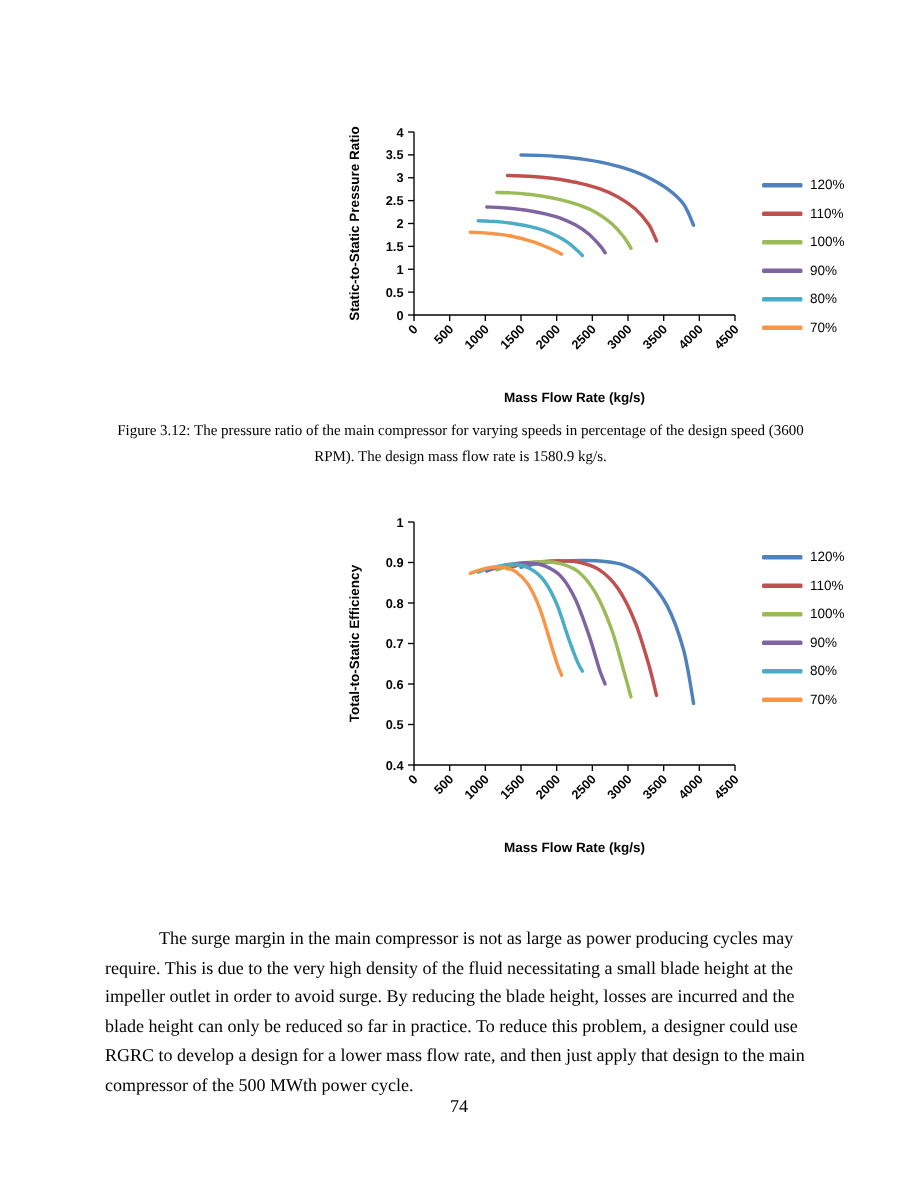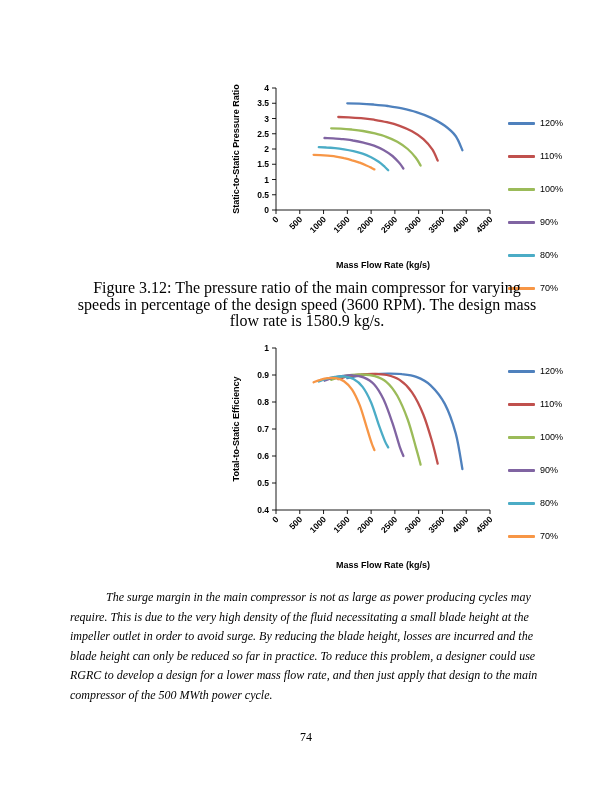--- a/index.html
+++ b/index.html
@@ -1,32 +1,32 @@
 <!DOCTYPE html>
 <html><head>
 <meta charset="utf-8">
 <style>
   html,body{margin:0;padding:0;background:#e8e8e8;}
   .page{position:relative;width:612px;height:792px;margin:0 auto;background:#ffffff;
         font-family:"Liberation Serif",serif;color:#000;overflow:hidden;}
   .figure{position:absolute;display:flex;align-items:flex-start;gap:10px;}
   .figure-1{top:62px;left:190px;}
   .figure-2{top:322px;left:190px;}
-  .legend{display:flex;flex-direction:column;gap:23px;
+  .legend{display:flex;flex-direction:column;gap:9px;
           font-family:"Liberation Sans",sans-serif;font-size:9px;}
   .figure-1 .legend{margin-top:40px;}
   .figure-2 .legend{margin-top:28px;}
   .legend-item{display:flex;align-items:center;gap:5px;white-space:nowrap;}
   .legend-line{display:inline-block;width:27px;height:3px;border-radius:1px;}
   .caption{position:absolute;left:70px;width:474px;text-align:center;
-           font-size:16px;line-height:16.5px;}
+           font-size:10px;line-height:16.5px;}
   .caption-1{top:280px;}
   .caption-2{top:556px;}
-  .body-text{position:absolute;left:70px;top:588px;width:474px;
-             font-size:12px;line-height:19.5px;text-indent:36px;text-align:left;font-style:italic;}
+  .body-text{position:absolute;left:70px;top:616px;width:474px;
+             font-size:12px;line-height:19.5px;text-indent:36px;text-align:left;}
   .page-number{position:absolute;top:730px;left:0;width:100%;text-align:center;font-size:12px;}
   svg text{font-family:"Liberation Sans",sans-serif;fill:#000;}
   svg .tick{font-size:8.5px;font-weight:bold;}
   svg .axis-title{font-size:9px;font-weight:bold;}
 </style>
 </head>
 <body>
 
 <div class="page">
 

